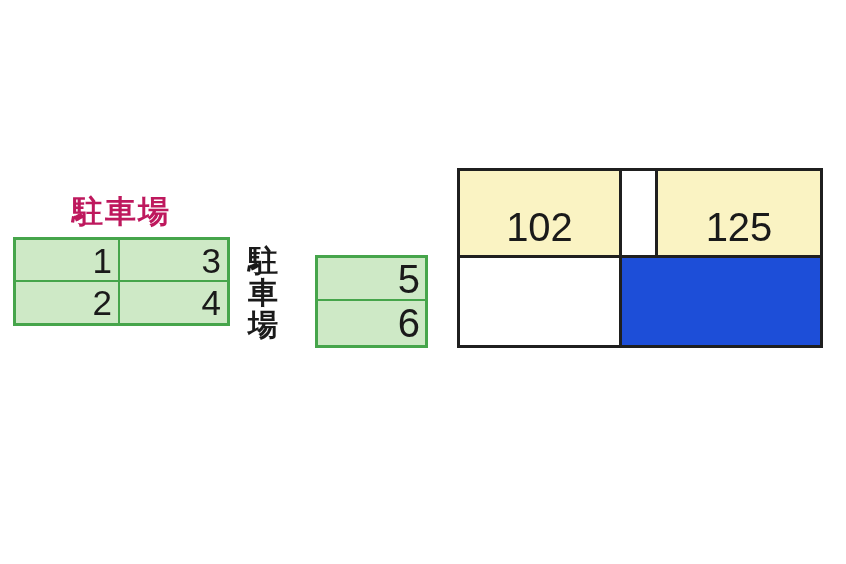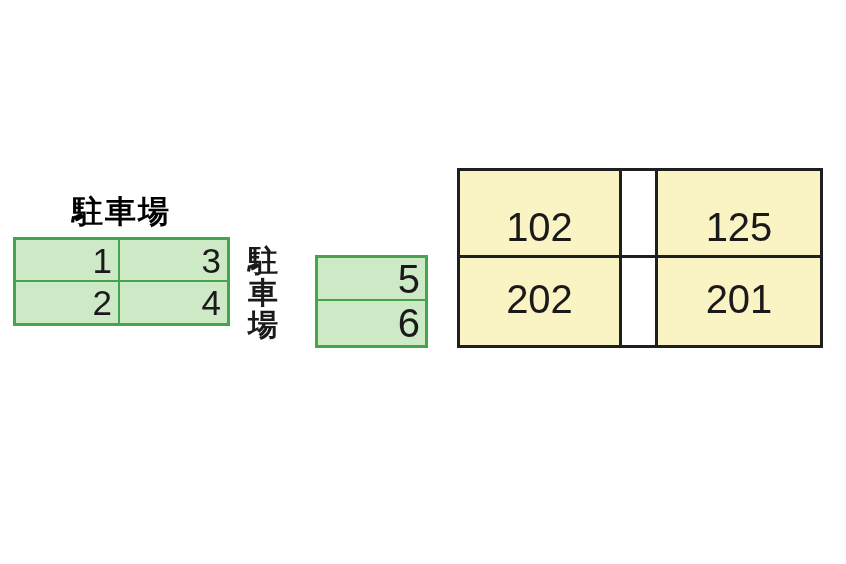--- a/index.html
+++ b/index.html
@@ -21,21 +21,21 @@
   .title-a {
     position: absolute;
     left: 13px;
     top: 194px;
     width: 217px;
     text-align: center;
     font-size: 31px;
     font-weight: bold;
     letter-spacing: 2px;
     line-height: 36px;
-    color: #000000;
+    color: #be185d;
     white-space: nowrap;
   }
   .table-a {
     position: absolute;
     left: 13px;
     top: 237px;
     width: 217px;
     height: 89px;
     box-sizing: border-box;
     border: 3px solid #46a54b;
@@ -148,18 +148,16 @@
 
   <div class="table-b">
     <div class="cell row-1">5</div>
     <div class="cell">6</div>
   </div>
 
   <div class="table-c">
     <div class="cell unit vline row-1">102</div>
     <div class="cell gap vline row-1"></div>
     <div class="cell unit row-1">125</div>
-    <div class="cell unit vline row-2">202</div>
     <div class="cell gap vline row-2"></div>
-    <div class="cell unit row-2">201</div>
   </div>
 
 </div>
 
 </body></html>

